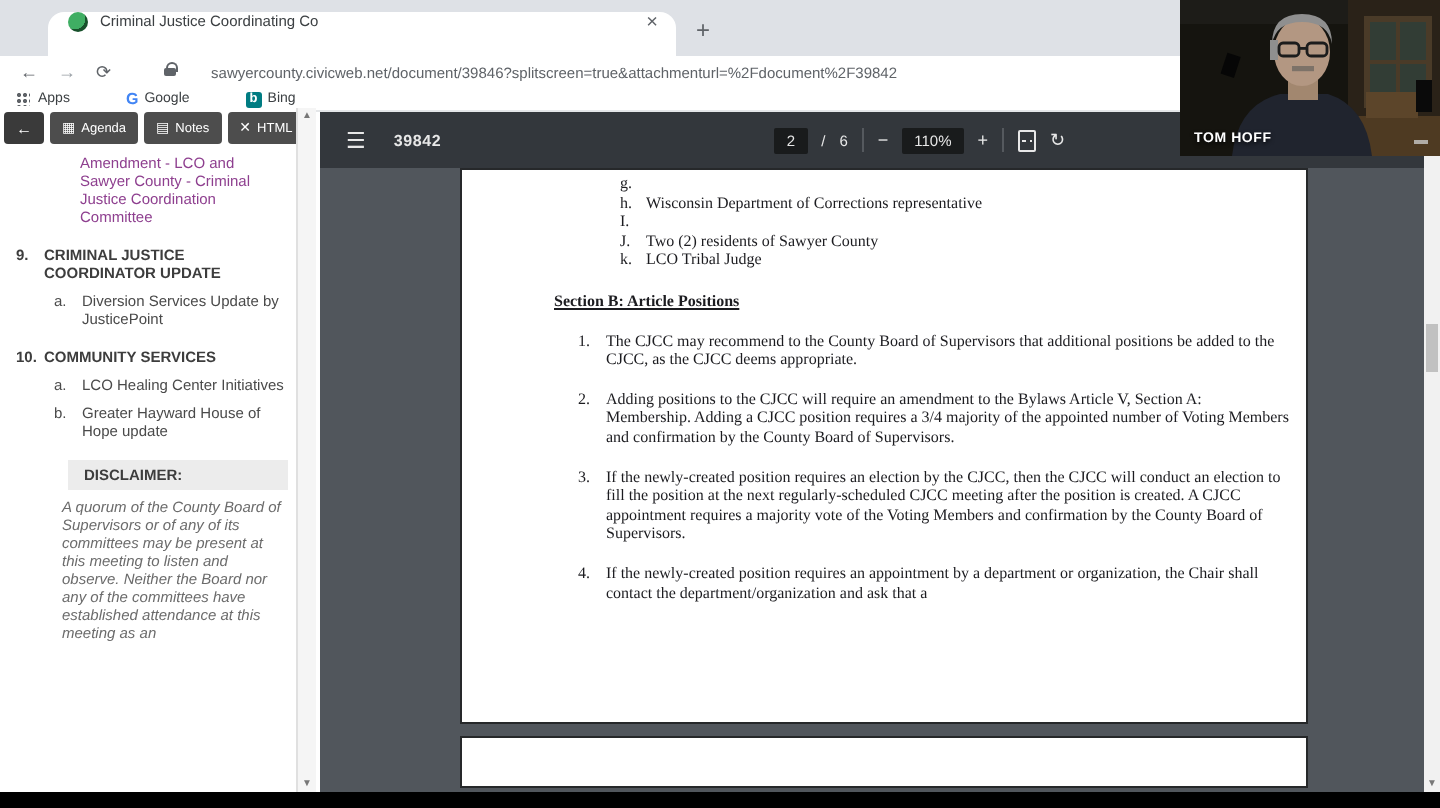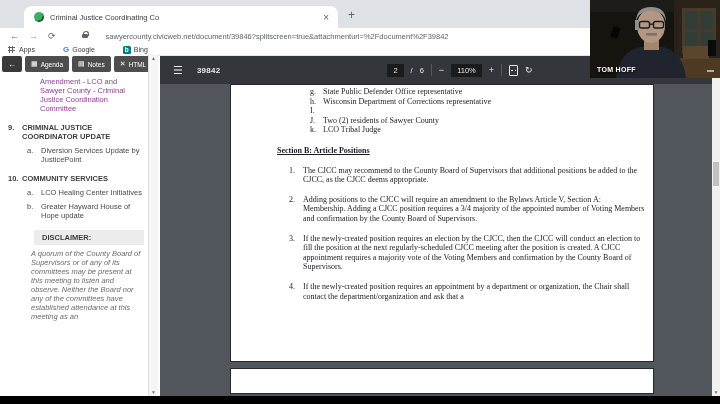--- a/index.html
+++ b/index.html
@@ -5,21 +5,21 @@
   * { box-sizing: border-box; margin: 0; padding: 0; }
   html,body { width:720px; height:404px; }
   body {
     position: relative; overflow: hidden; background:#fff;
     font-family:"Liberation Sans", sans-serif;
     -webkit-font-smoothing: antialiased;
   }
   
   .tabstrip { position:absolute; left:0; top:0; width:720px; height:28px; background:#dee1e6; }
   .tab { position:absolute; left:24px; top:6px; width:314px; height:22px; background:#fff;
-         border-radius:8px 8px 0 0; display:flex; align-items:center; padding:0 6px; }
+         border-radius:8px 8px 0 0; display:flex; padding:0 6px; }
   .favicon { width:10px; height:10px; border-radius:50%; background:radial-gradient(circle at 35% 35%, #3fae63 55%, #17512b 56%); margin:0 6px 0 4px; flex:0 0 auto; }
   .tab-title { font-size:7.5px; color:#3c4043; white-space:nowrap; overflow:hidden; flex:1; }
   .tab-close { font-size:10px; color:#5f6368; padding:0 3px; }
   .newtab { position:absolute; left:348px; top:8px; font-size:12px; color:#5f6368; }
   .navbar { position:absolute; left:0; top:28px; width:720px; height:16px; background:#fff; display:flex; align-items:center; }
   .nav-ic { font-size:9px; color:#5f6368; margin-left:10px; }
   .nav-ic.dim { color:#9aa0a6; }
   .lockwrap { margin-left:26px; display:flex; align-items:center; }
   .lock-body { width:6px; height:4.5px; background:#5f6368; border-radius:1px; position:relative; }
   .lock-body:before { content:""; position:absolute; left:1px; top:-3px; width:4px; height:4px;
@@ -198,21 +198,20 @@
     <span class="vh-sep"></span>
     <span class="fit-icon"></span>
     <span class="vh-btn">↻</span>
   </span>
 </div>
 
 <div class="pdf-area">
   <div class="pdf-page">
     <div class="lrow">
       <span class="ltr">g.</span>
-      <span>State Public Defender Office representative</span>
     </div>
     <div class="lrow">
       <span class="ltr">h.</span>
       <span>Wisconsin Department of Corrections representative</span>
     </div>
     <div class="lrow">
       <span class="ltr">I.</span>
     </div>
     <div class="lrow">
       <span class="ltr">J.</span>

